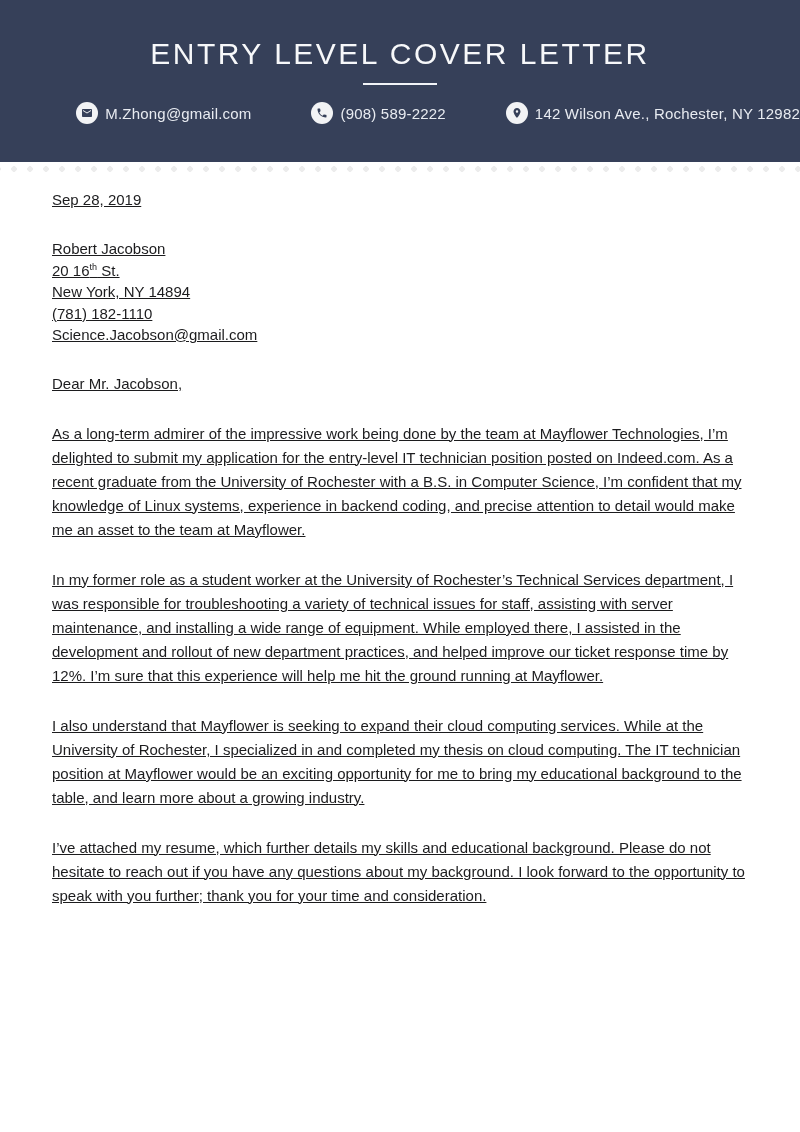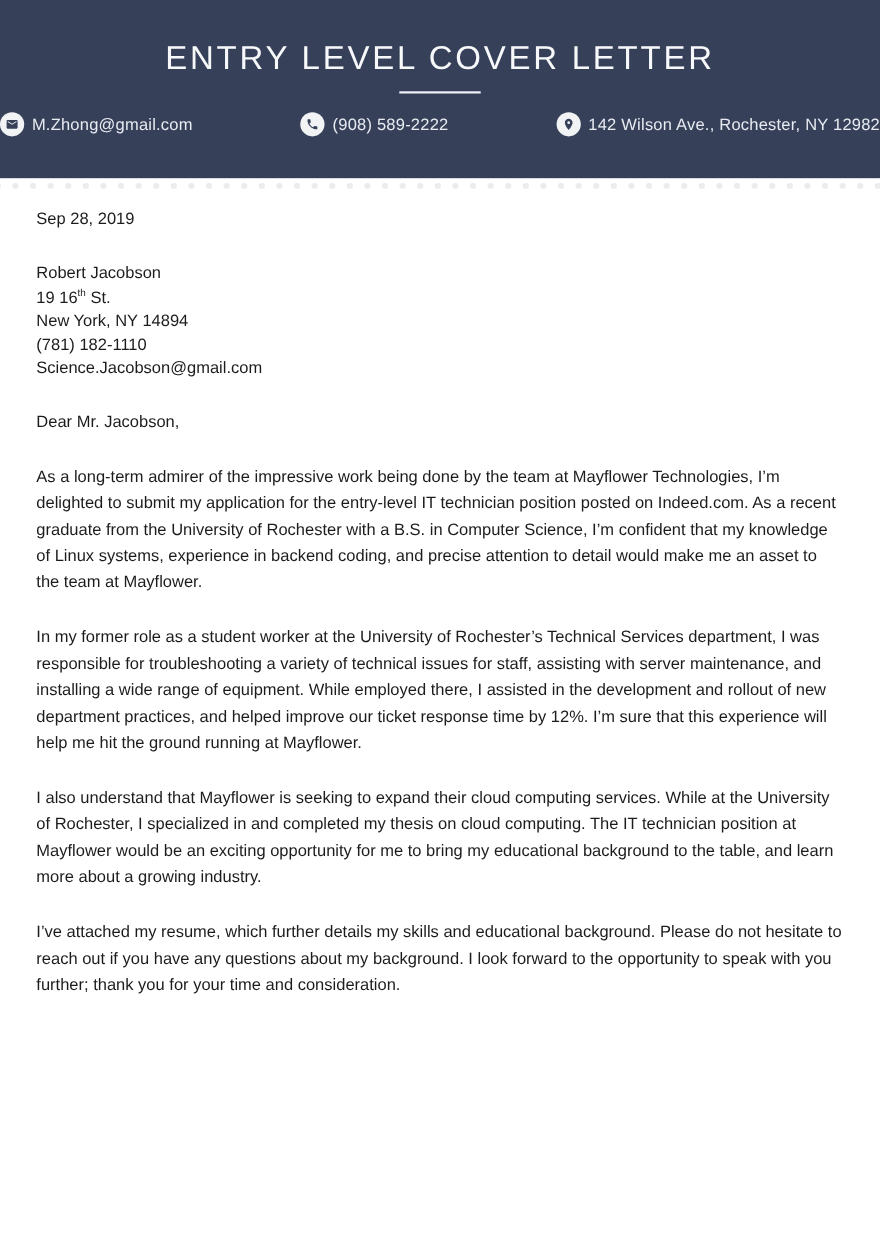--- a/index.html
+++ b/index.html
@@ -29,23 +29,23 @@
     line-height: 1.1;
   }
   .title-underline {
     width: 74px; height: 2px;
     background: #f2f4f8;
     margin: 13px auto 0 auto;
   }
   .contact-row {
     margin-top: 17px;
     display: flex;
-    justify-content: space-between;
+    justify-content: flex-end;
     align-items: center;
-    gap: 34px;
+    gap: 60px;
   }
   .contact-item { display: flex; align-items: center; gap: 7px; }
   .icon-circle {
     width: 22px; height: 22px;
     border-radius: 50%;
     background: #f2f3f5;
     display: inline-flex;
     align-items: center;
     justify-content: center;
     flex: 0 0 auto;
@@ -61,22 +61,23 @@
   .perforation {
     height: 12px;
     background-image: radial-gradient(circle, #ececec 2.6px, rgba(255,255,255,0) 3px);
     background-size: 16px 12px;
     background-position: 6px 1px;
     background-repeat: repeat-x;
   }
 
   
   .letter-body {
-    padding: 0 33px;
+    padding: 0 52px;
     font-size: 15px;
+    text-decoration: underline;
   }
   .date { margin: 14px 0 0 0; line-height: 24px; }
   .recipient { margin-top: 26px; line-height: 21.5px; }
   .recipient sup { font-size: 9px; vertical-align: super; line-height: 0; }
   .salutation { margin: 26px 0 0 0; line-height: 24px; }
   .para { margin: 26px 0 0 0; line-height: 24px; }
   .closing { margin: 27px 0 0 0; line-height: 24px; }
   .signature { margin: 29px 0 0 0; line-height: 24px; }
 </style>
 </head>
@@ -121,21 +122,21 @@
   </header>
 
   <div class="perforation"></div>
 
   <main class="letter-body">
 
     <p class="date">Sep 28, 2019</p>
 
     <div class="recipient">
       <div>Robert Jacobson</div>
-      <div><span>19 16</span><sup>th</sup><span> St.</span></div>
+      <div><span>20 16</span><sup>th</sup><span> St.</span></div>
       <div>New York, NY 14894</div>
       <div>(781) 182-1110</div>
       <div>Science.Jacobson@gmail.com</div>
     </div>
 
     <p class="salutation">Dear Mr. Jacobson,</p>
 
     <p class="para">As a long-term admirer of the impressive work being done by the team at Mayflower Technologies, I’m delighted to submit my application for the entry-level IT technician position posted on Indeed.com. As a recent graduate from the University of Rochester with a B.S. in Computer Science, I’m confident that my knowledge of Linux systems, experience in backend coding, and precise attention to detail would make me an asset to the team at Mayflower.</p>
     <p class="para">In my former role as a student worker at the University of Rochester’s Technical Services department, I was responsible for troubleshooting a variety of technical issues for staff, assisting with server maintenance, and installing a wide range of equipment. While employed there, I assisted in the development and rollout of new department practices, and helped improve our ticket response time by 12%. I’m sure that this experience will help me hit the ground running at Mayflower.</p>
     <p class="para">I also understand that Mayflower is seeking to expand their cloud computing services. While at the University of Rochester, I specialized in and completed my thesis on cloud computing. The IT technician position at Mayflower would be an exciting opportunity for me to bring my educational background to the table, and learn more about a growing industry.</p>

